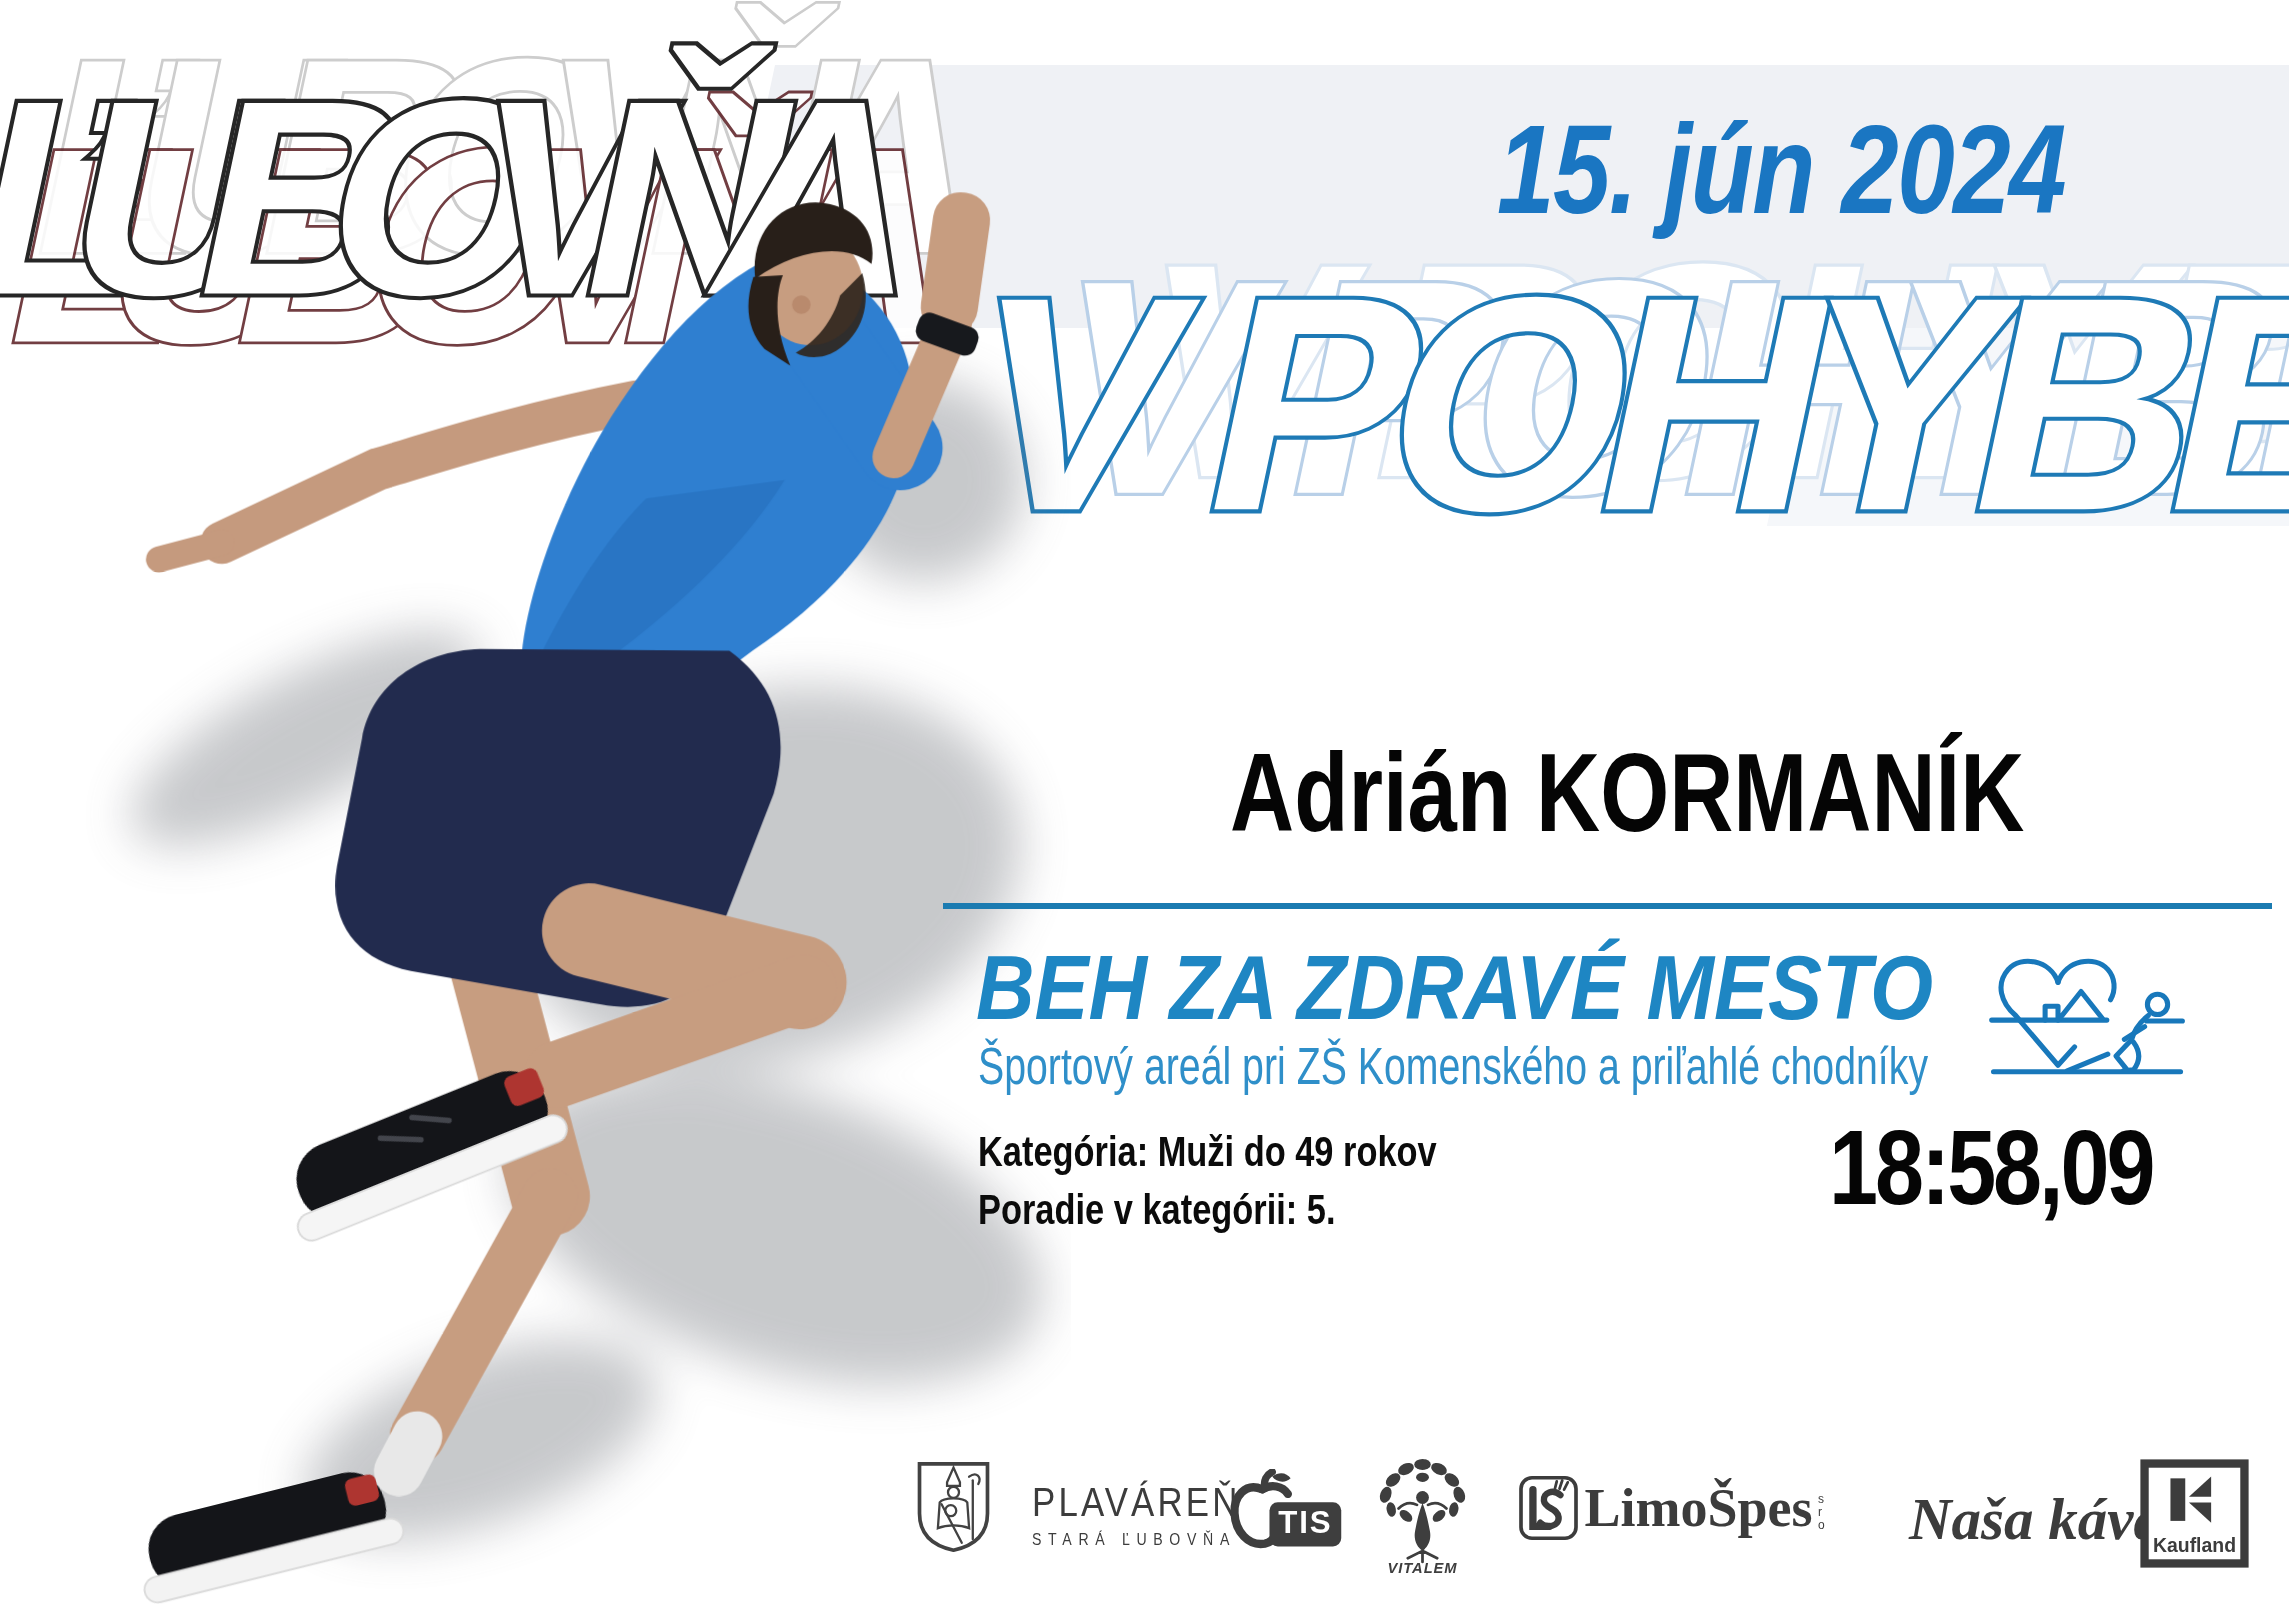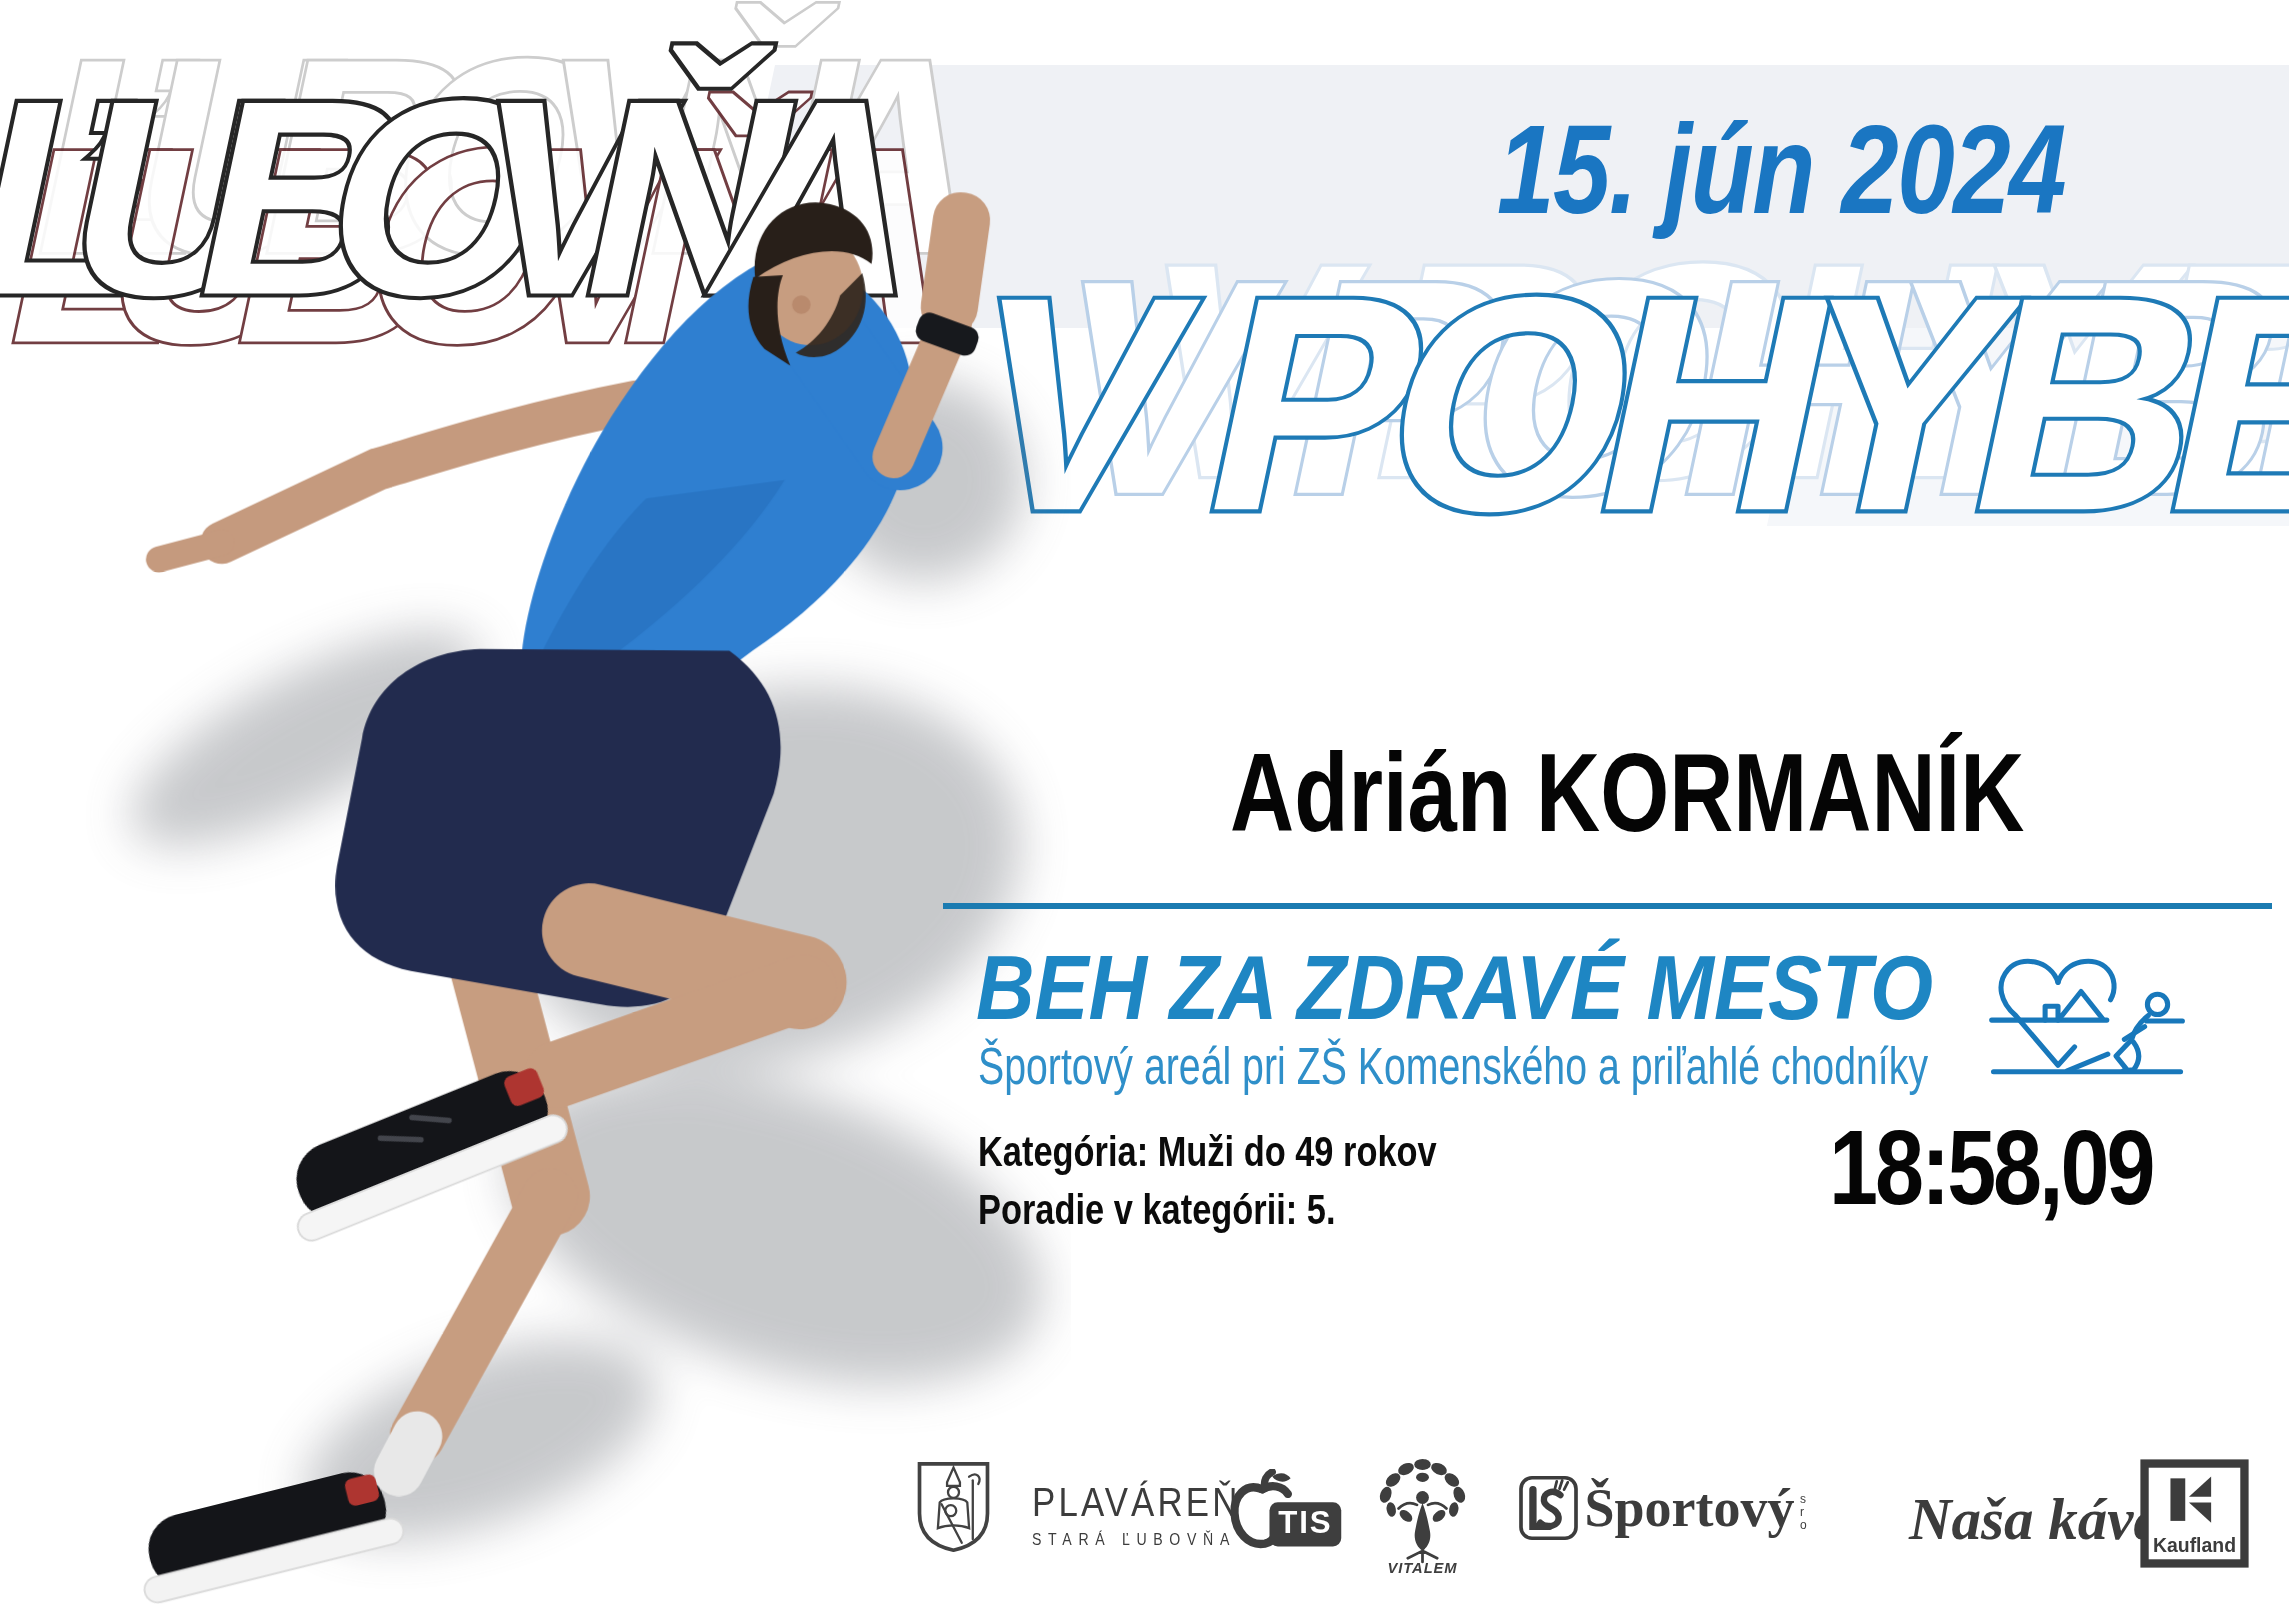--- a/index.html
+++ b/index.html
@@ -215,21 +215,21 @@
 
   <div class="abs limospes sponsor">
     <svg width="61" height="66" viewBox="0 0 66 72">
       <rect x="3" y="3" width="60" height="66" rx="12" fill="none" stroke="#3c3c3c" stroke-width="4"></rect>
       <g stroke="#3c3c3c" fill="none" stroke-linecap="round">
         <path d="M16,16 V56 H34" stroke-width="8"></path>
         <path d="M46,22 C38,15 27,19 28,28 C29,37 43,36 44,46 C45,56 31,59 24,52" stroke-width="7"></path>
         <path d="M40,15 L42,7 M45,15 L48,6 M50,16 L54,8" stroke-width="3"></path>
       </g>
     </svg>
-    <div class="word">Športový</div>
+    <div class="word">LimoŠpes</div>
     <div class="sro">s r o</div>
   </div>
 
 
   <div class="abs nasa-kava sponsor">Naša káva</div>
 
   <svg class="abs kaufland sponsor" width="111" height="111" viewBox="0 0 120 120">
     <rect x="6" y="6" width="108" height="108" fill="#ffffff" stroke="#3c3c3c" stroke-width="9"></rect>
     <rect x="34" y="22" width="16" height="46" fill="#3c3c3c"></rect>
     <path d="M54,42 L78,20 L78,42 Z" fill="#3c3c3c"></path>

